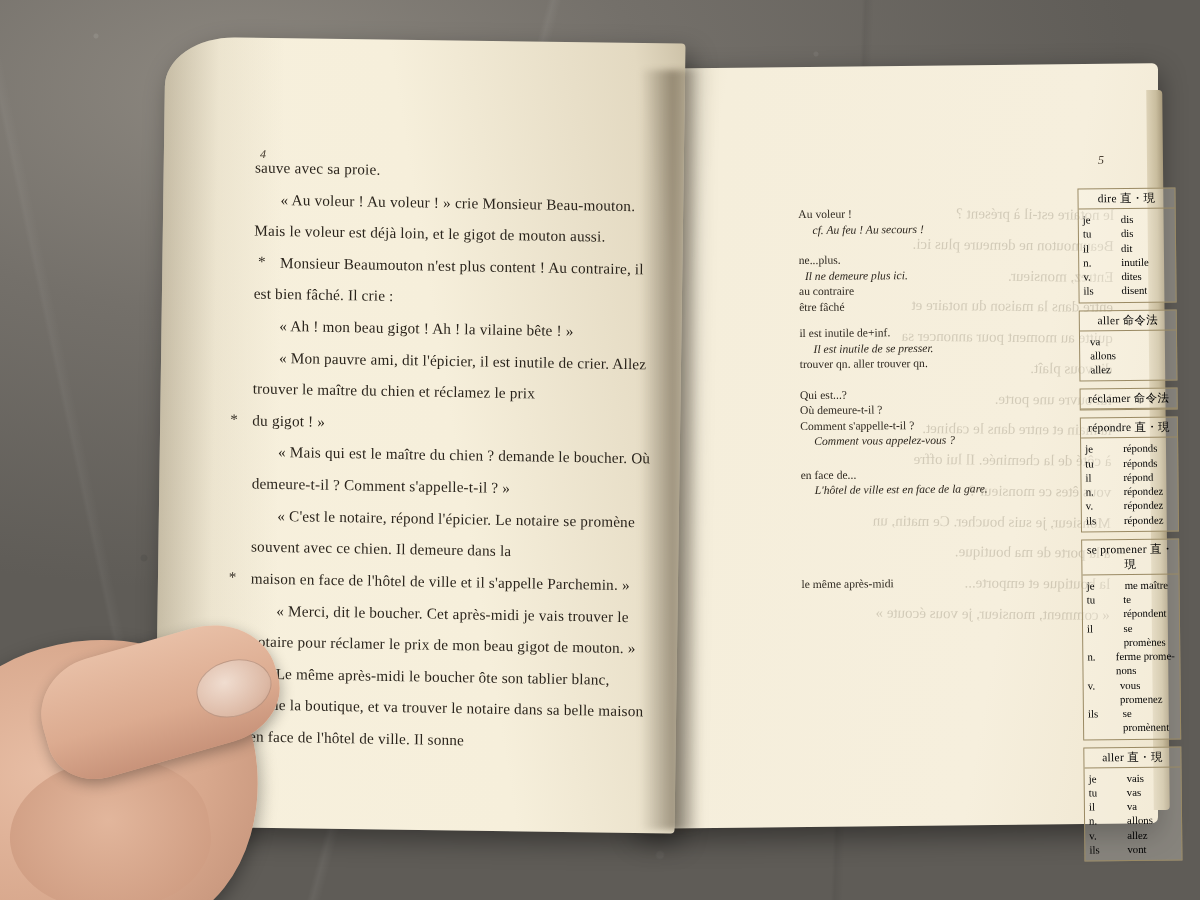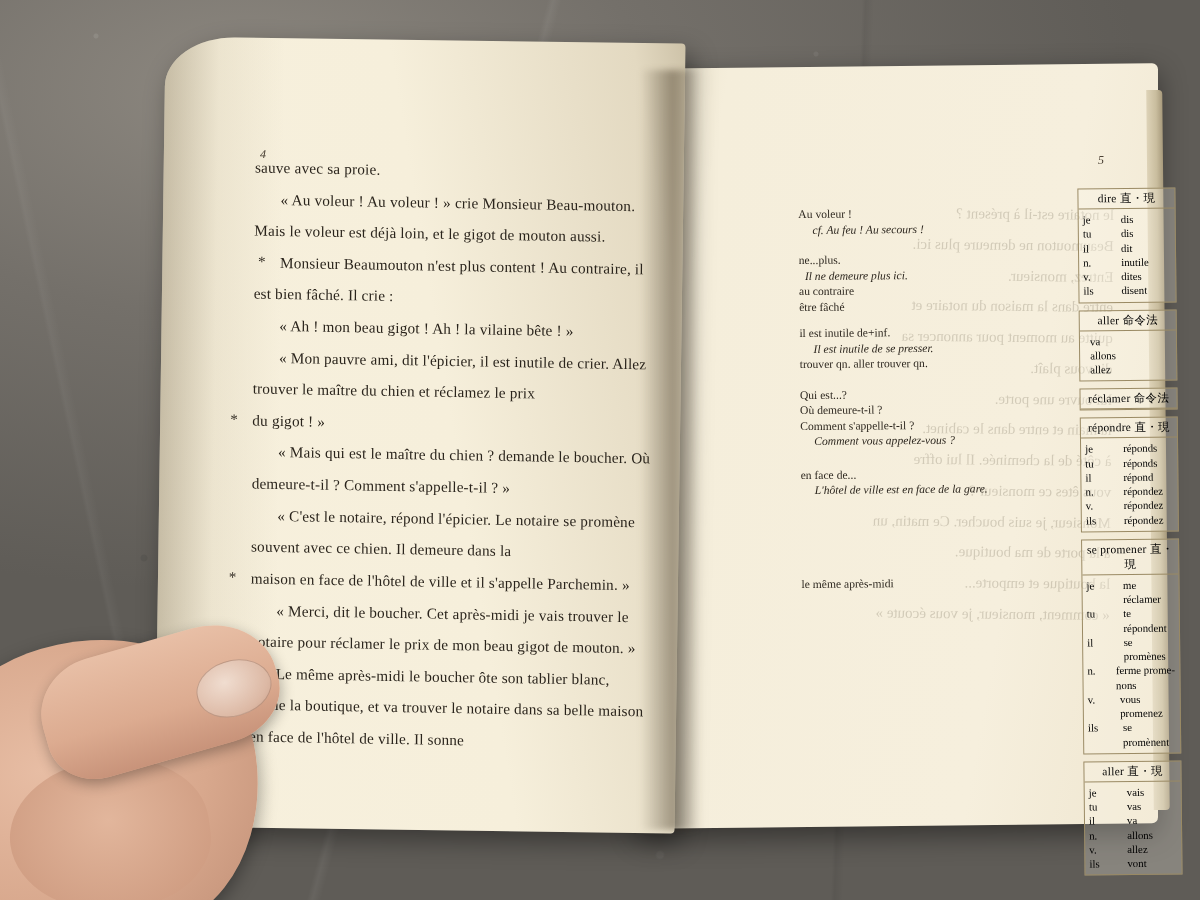--- a/index.html
+++ b/index.html
@@ -344,21 +344,21 @@
               <span class="verb">répondez</span>
             </div>
         </div>
       </div>
 
       <div class="cbox">
         <div class="chead">se promener 直・現</div>
         <div class="crows">
           <div class="crow">
               <span class="pron">je</span>
-              <span class="verb">me réclamer</span>
+              <span class="verb">me maître</span>
             </div>
           <div class="crow">
               <span class="pron">tu</span>
               <span class="verb">te répondent</span>
             </div>
           <div class="crow">
               <span class="pron">il</span>
               <span class="verb">se promènes</span>
             </div>
           <div class="crow">

